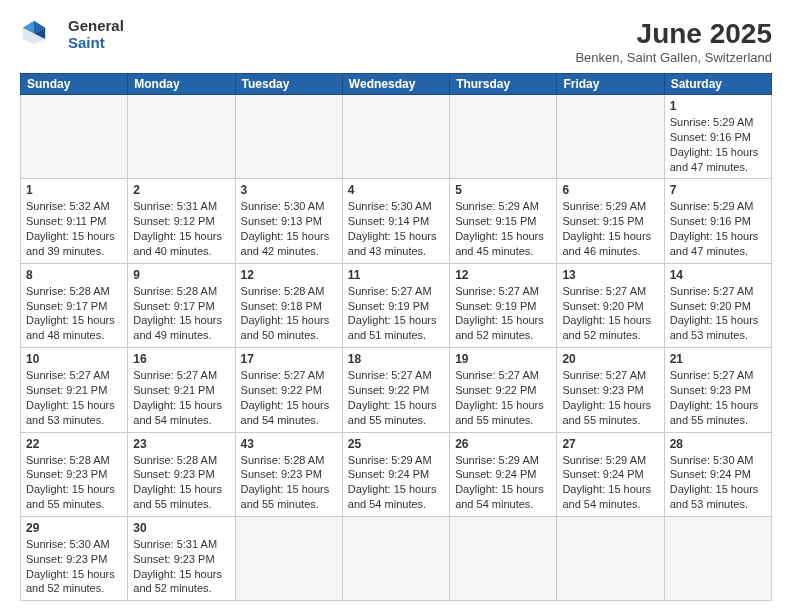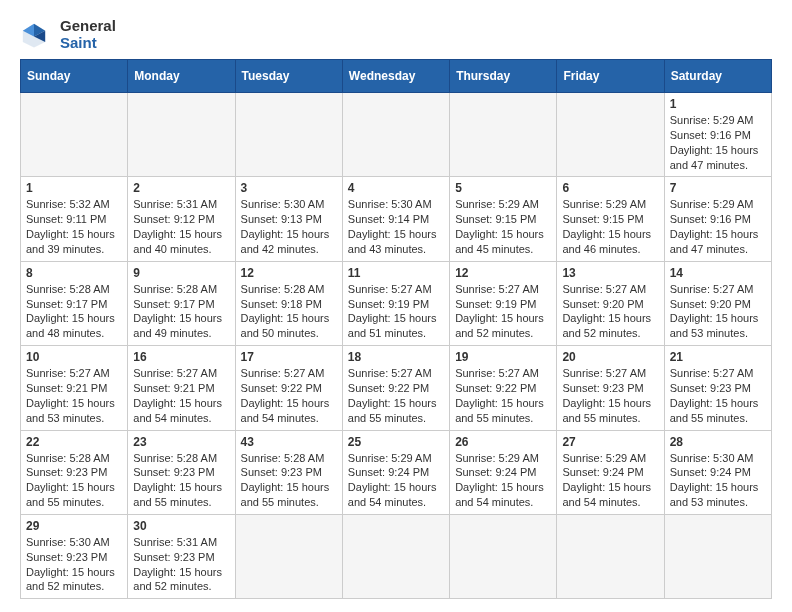--- a/index.html
+++ b/index.html
@@ -17,22 +17,21 @@
       background: #fff;
     }
     .header-row {
       display: flex;
       justify-content: space-between;
       align-items: flex-start;
       margin-bottom: 8px;
     }
     .logo {
       display: flex;
-      align-items: center;
-      gap: 8px;
+      gap: 16px;
     }
     .logo-text {
       display: flex;
       flex-direction: column;
       line-height: 1.1;
     }
     .logo-general {
       font-size: 15px;
       font-weight: bold;
       color: #333;
@@ -61,21 +60,21 @@
     }
     .calendar {
       width: 100%;
       border-collapse: collapse;
     }
     .calendar th {
       background: #2563a8;
       color: #fff;
       font-size: 12px;
       font-weight: bold;
-      padding: 9px 6px;
+      padding: 3px 6px;
       text-align: left;
       border: 1px solid #1a4a8a;
     }
     .calendar td {
       border: 1px solid #ccc;
       vertical-align: top;
       padding: 4px 5px;
       font-size: 9.5px;
       color: #333;
       width: calc(100% / 7);
@@ -110,20 +109,24 @@
         <polygon points="20,4 36,14 36,30 20,38 4,30 4,14" fill="#2563a8" opacity="0.15"></polygon>
         <polygon points="20,4 36,14 20,22" fill="#2563a8"></polygon>
         <polygon points="20,22 36,14 36,30" fill="#1a4a8a"></polygon>
         <polygon points="4,14 20,22 20,4" fill="#4a90d9"></polygon>
       </svg>
       <div class="logo-text">
         <span class="logo-general">General</span>
         <span class="logo-blue">Saint</span>
       </div>
     </div>
+    <div class="title-block">
+      <div class="main-title">June 2025</div>
+      <div class="sub-title">Benken, Saint Gallen, Switzerland</div>
+    </div>
   </div>
 
   <table class="calendar">
     <thead>
       <tr>
       <th>Sunday</th>
           <th>Monday</th>
           <th>Tuesday</th>
           <th>Wednesday</th>
           <th>Thursday</th>

